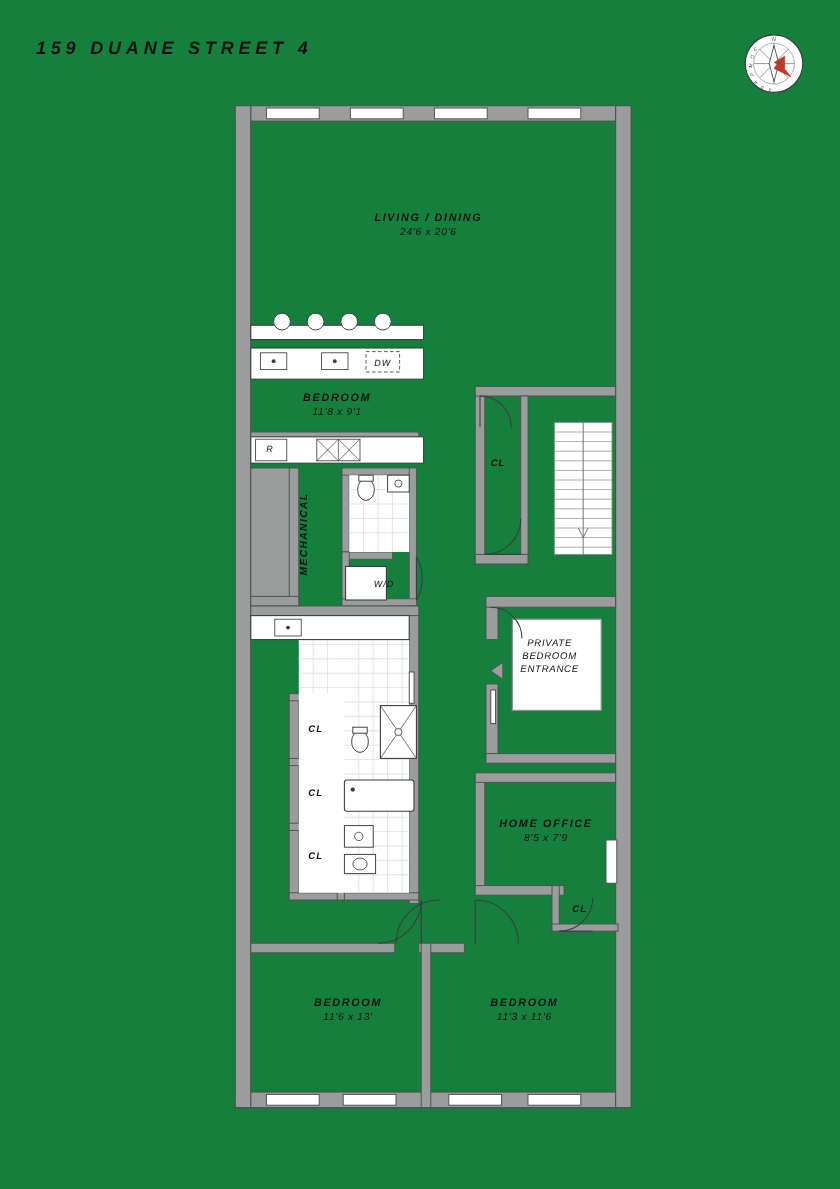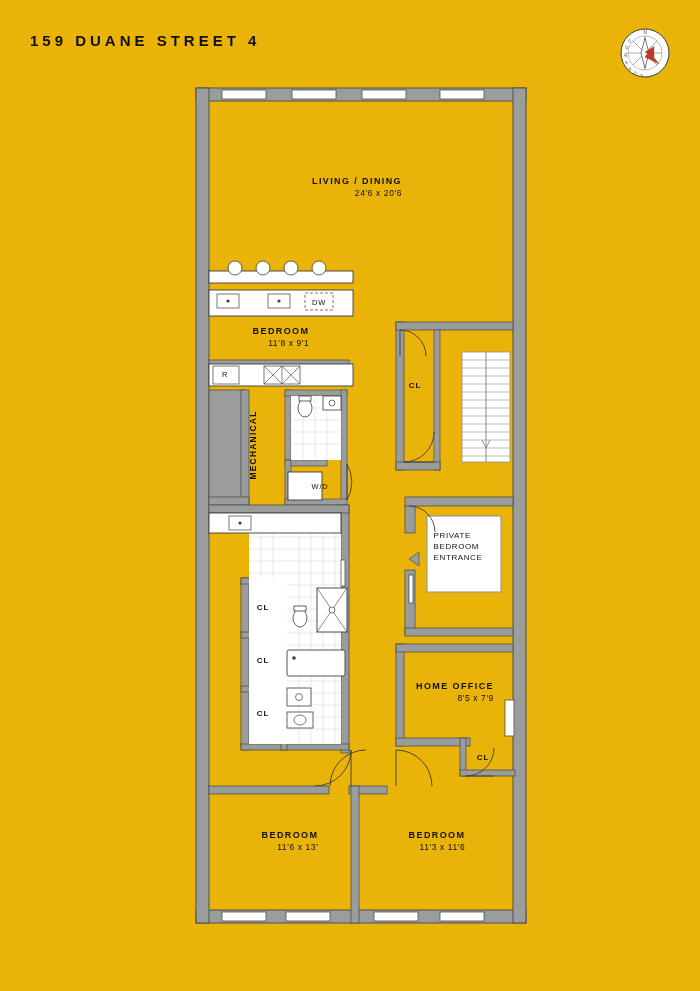--- a/index.html
+++ b/index.html
@@ -13,21 +13,22 @@
     position: relative;
     font-family: "Liberation Sans", sans-serif;
     color: #111111;
     overflow: hidden;
   }
   #page {
     position: absolute;
     left: 0; top: 0;
     width: 700px;
     height: 991px;
-    background: #eab308;
+    background: #15803d;
+    font-style: italic;
   }
   #title {
     position: absolute;
     left: 30px;
     top: 32px;
     font-size: 15px;
     font-weight: bold;
     letter-spacing: 4px;
     color: #111;
     white-space: nowrap;
@@ -41,21 +42,21 @@
   }
   #plan {
     position: absolute;
     left: 0;
     top: 0;
     width: 700px;
     height: 991px;
   }
   .lbl {
     position: absolute;
-    text-align: right;
+    text-align: center;
     font-size: 9px;
     letter-spacing: 1px;
     color: #111;
     white-space: nowrap;
     transform: translateX(-50%);
     line-height: 12px;
   }
   .lbl .nm { font-weight: bold; letter-spacing: 1.4px; }
   .lbl .dm { font-weight: normal; letter-spacing: 0.6px; font-size: 8.5px; }
   .lbl-sm {
@@ -75,20 +76,21 @@
     color: #111;
     white-space: nowrap;
     transform-origin: 50% 50%;
     transform: translate(-50%,-50%) rotate(-90deg);
   }
   .lbl-multi {
     position: absolute;
     font-size: 8px;
     letter-spacing: 0.6px;
     color: #111;
+    text-align: center;
     line-height: 11px;
     transform: translateX(-50%);
   }
 </style>
 </head>
 <body>
 
 <div id="page">
 
   <div id="title">159 DUANE STREET 4</div>

